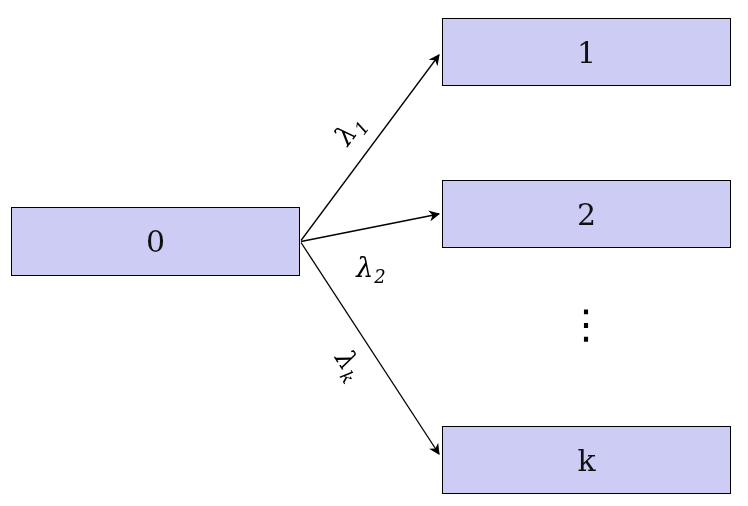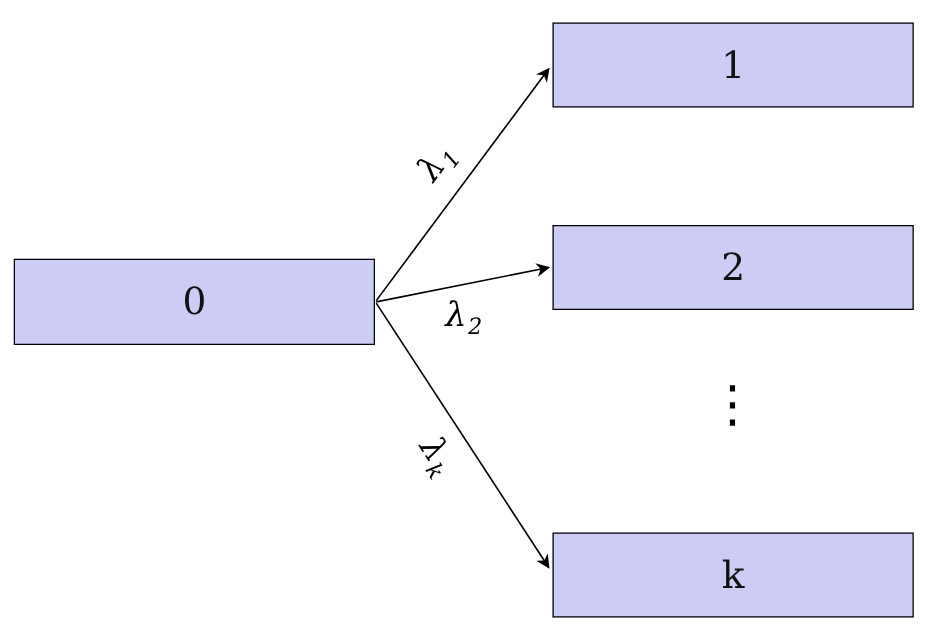--- a/index.html
+++ b/index.html
@@ -48,21 +48,21 @@
   .edge-label .sub {
     font-size: 18px;
     vertical-align: -6px;
     margin-left: 1px;
   }
   .edge-label-1 {
     left: 351px; top: 131px;
     transform: translate(-50%, -50%) rotate(-53deg);
   }
   .edge-label-2 {
-    left: 371px; top: 255px;
+    left: 371px; top: 270px;
     transform: translate(-50%, -50%);
   }
   .edge-label-k {
     left: 348px; top: 366px;
     transform: translate(-50%, -50%) rotate(57deg);
   }
   .vdots {
     position: absolute;
     left: 586px;
     top: 324px;

